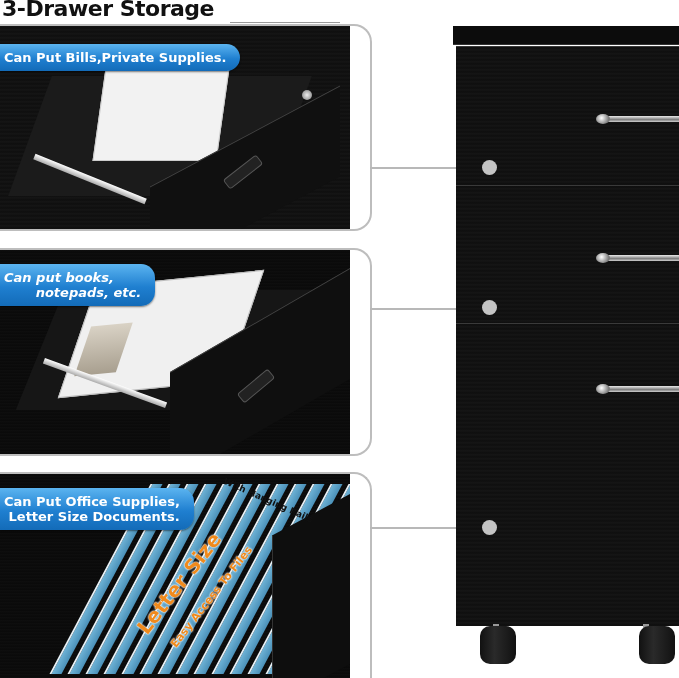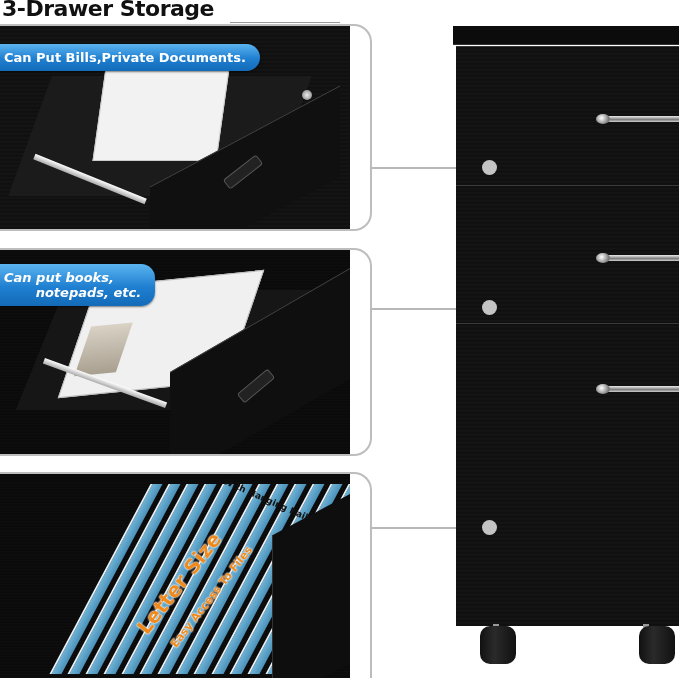--- a/index.html
+++ b/index.html
@@ -44,21 +44,21 @@
 
 <div class="panel p1">
   <div class="scene wood">
     <div style="position:absolute;left:30px;top:50px;width:260px;height:120px;background:#1b1b1b;transform:skewX(-20deg);"></div>
     <div style="position:absolute;left:100px;top:28px;width:122px;height:105px;background:#f2f2f2;transform:skewX(-8deg);border:1px solid #ccc;"></div>
     <div style="position:absolute;left:150px;top:110px;width:190px;height:90px;background:#101010;transform:skewY(-28deg);border-top:1px solid #444;"></div>
     <div style="position:absolute;left:222px;top:140px;width:40px;height:10px;background:#222;border:1px solid #555;border-radius:3px;transform:rotate(-38deg);"></div>
     <div style="position:absolute;left:302px;top:64px;width:10px;height:10px;border-radius:50%;background:radial-gradient(#eee,#777);"></div>
     <div style="position:absolute;left:30px;top:150px;width:120px;height:6px;background:linear-gradient(#fff,#aaa);transform:rotate(22deg);"></div>
   </div>
-  <div class="callout" style="top:18px;">Can Put Bills,Private Documents.</div>
+  <div class="callout" style="top:18px;">Can Put Bills,Private Supplies.</div>
 </div>
 
 <div class="panel p2">
   <div class="scene wood-dark">
     <div style="position:absolute;left:40px;top:40px;width:250px;height:120px;background:#161616;transform:skewX(-22deg);"></div>
     <div style="position:absolute;left:80px;top:28px;width:160px;height:110px;background:#f0f0f0;transform:skewX(-24deg) rotate(-6deg);border:1px solid #bbb;">
       <div style="position:absolute;left:8px;top:40px;width:40px;height:50px;background:linear-gradient(#d9d2c5,#a89f8f);"></div>
     </div>
     <div style="position:absolute;left:170px;top:70px;width:180px;height:110px;background:#0f0f0f;transform:skewY(-30deg);border-top:1px solid #444;"></div>
     <div style="position:absolute;left:236px;top:130px;width:38px;height:10px;background:#222;border:1px solid #555;border-radius:3px;transform:rotate(-40deg);"></div>
@@ -83,20 +83,22 @@
       <div class="folder" style="left:222px;"></div>
       <div class="folder" style="left:240px;"></div>
       <div class="folder" style="left:258px;"></div>
       <div class="folder" style="left:276px;"></div>
     </div>
     <div style="position:absolute;left:272px;top:40px;width:80px;height:170px;background:#0e0e0e;transform:skewY(-28deg);border-left:1px solid #333;"></div>
     <div class="rails" style="left:226px;top:2px;">With Hanging Rails</div>
     <div class="letter" style="left:132px;top:150px;font-size:20px;">Letter Size</div>
     <div class="letter" style="left:168px;top:168px;font-size:11px;">Easy Access To Files</div>
   </div>
+  <div class="callout" style="top:14px;">Can Put Office Supplies,
+ Letter Size Documents.</div>
 </div>
 
 <div class="connector" style="left:370px;top:167px;width:118px;"></div>
 <div class="connector" style="left:370px;top:308px;width:118px;"></div>
 <div class="connector" style="left:370px;top:527px;width:118px;"></div>
 
 <div class="cabinet">
   <div class="cab-top wood"></div>
   <div class="drawer-front wood" style="top:20px;height:138px;">
     <div class="handle" style="top:69px;"></div>

